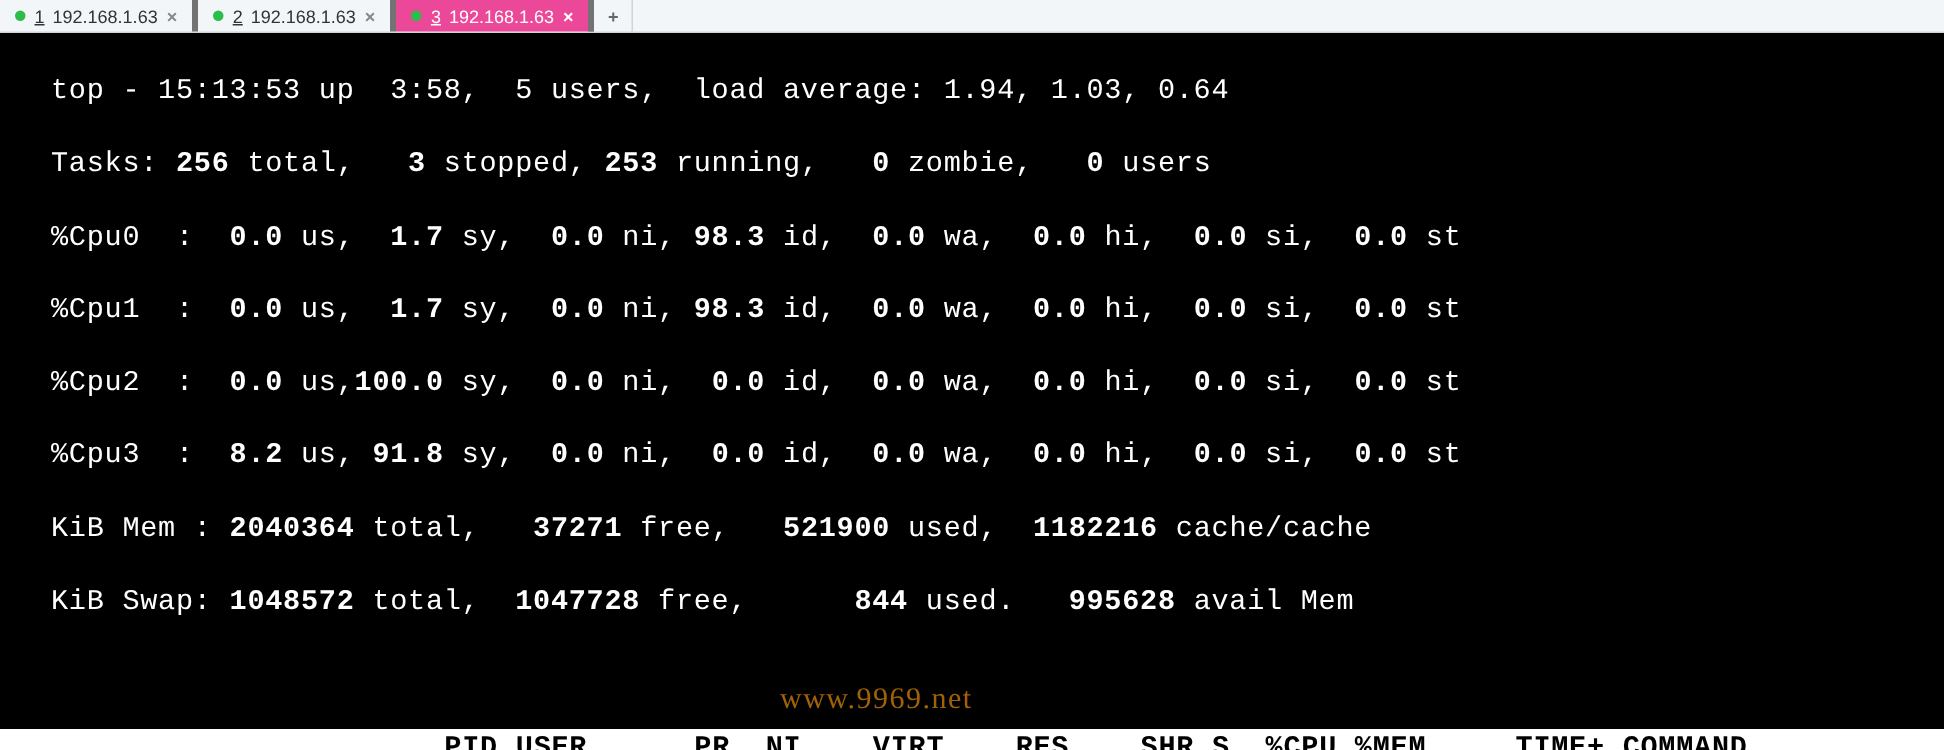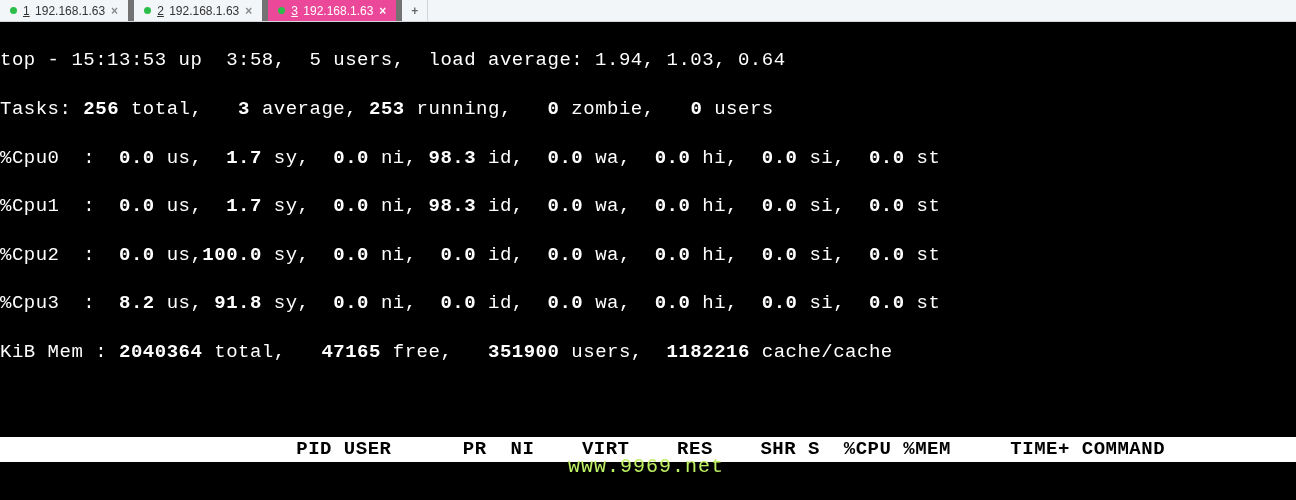--- a/index.html
+++ b/index.html
@@ -17,21 +17,21 @@
     background: #f3f6f9;
     height: 22px;
     border-bottom: 1px solid #d0d4d8;
     font-family: -apple-system, "Segoe UI", sans-serif;
     font-size: 12px;
   }
   .tab {
     display: flex;
     align-items: center;
     padding: 0 10px;
-    border-right: 6px solid #737373;
+    border-right: 4px solid #737373;
     color: #333;
     gap: 6px;
     cursor: pointer;
     min-width: 120px;
   }
   .tab.active { background: #ec4899; color: #fff; }
   .tab .dot { width: 7px; height: 7px; border-radius: 50%; background: #2dbd4a; flex: 0 0 auto; }
   .tab .t-label { flex: 1 1 auto; }
   .tab .x { font-weight: bold; color: #888; }
   .tab.active .x { color: #fff; }
@@ -46,31 +46,30 @@
     padding: 2px 0 0 0;
     white-space: pre;
     line-height: 1.28;
     letter-spacing: 0.5px;
   }
   .b { font-weight: bold; text-align: right; }
   .inv {
     background: #fff;
     color: #000;
   }
-  .row { display:block; }
+  .row { display:block;padding-left:34px; }
   .watermark {
     position:absolute;
     left: 520px;
     top: 455px;
-    color: #bef264;
+    color: #a16207;
     font-size: 20px;
-    font-family: Liberation Mono, monospace;
+    font-family: Liberation Serif, serif;
     letter-spacing: 1px;
     pointer-events:none;
-    margin-left:48px;
   }
 </style>
 </head>
 <body>
 
 <div class="tabs">
   <div class="tab">
     <span class="dot"></span>
     <span class="t-label"><span class="num">1</span> <span>192.168.1.63</span></span>
     <span class="x">×</span>
@@ -83,24 +82,25 @@
   <div class="tab active">
     <span class="dot"></span>
     <span class="t-label"><span class="num">3</span> <span>192.168.1.63</span></span>
     <span class="x">×</span>
   </div>
   <div class="tab-add">+</div>
 </div>
 
 <div class="term">
 <span class="row"><span>top - 15:13:53 up  3:58,  </span><span>5 users,  </span><span>load average: 1.94, 1.03, 0.64</span></span>
-<span class="row"><span>Tasks: </span><span class="b">256 </span><span>total,   </span><span class="b">3 </span><span>average, </span><span class="b">253 </span><span>running,   </span><span class="b">0 </span><span>zombie,   </span><span class="b">0 </span><span>users</span></span>
+<span class="row"><span>Tasks: </span><span class="b">256 </span><span>total,   </span><span class="b">3 </span><span>stopped, </span><span class="b">253 </span><span>running,   </span><span class="b">0 </span><span>zombie,   </span><span class="b">0 </span><span>users</span></span>
 <span class="row"><span>%Cpu0  :  </span><span class="b">0.0 </span><span>us,  </span><span class="b">1.7 </span><span>sy,  </span><span class="b">0.0 </span><span>ni, </span><span class="b">98.3 </span><span>id,  </span><span class="b">0.0 </span><span>wa,  </span><span class="b">0.0 </span><span>hi,  </span><span class="b">0.0 </span><span>si,  </span><span class="b">0.0 </span><span>st</span></span>
 <span class="row"><span>%Cpu1  :  </span><span class="b">0.0 </span><span>us,  </span><span class="b">1.7 </span><span>sy,  </span><span class="b">0.0 </span><span>ni, </span><span class="b">98.3 </span><span>id,  </span><span class="b">0.0 </span><span>wa,  </span><span class="b">0.0 </span><span>hi,  </span><span class="b">0.0 </span><span>si,  </span><span class="b">0.0 </span><span>st</span></span>
 <span class="row"><span>%Cpu2  :  </span><span class="b">0.0 </span><span>us,</span><span class="b">100.0 </span><span>sy,  </span><span class="b">0.0 </span><span>ni, </span><span class="b"> </span><span class="b">0.0 </span><span>id,  </span><span class="b">0.0 </span><span>wa,  </span><span class="b">0.0 </span><span>hi,  </span><span class="b">0.0 </span><span>si,  </span><span class="b">0.0 </span><span>st</span></span>
 <span class="row"><span>%Cpu3  :  </span><span class="b">8.2 </span><span>us,</span><span class="b"> </span><span class="b">91.8 </span><span>sy,  </span><span class="b">0.0 </span><span>ni, </span><span class="b"> </span><span class="b">0.0 </span><span>id,  </span><span class="b">0.0 </span><span>wa,  </span><span class="b">0.0 </span><span>hi,  </span><span class="b">0.0 </span><span>si,  </span><span class="b">0.0 </span><span>st</span></span>
-<span class="row"><span>KiB Mem : </span><span class="b">2040364 </span><span>total,   </span><span class="b">47165 </span><span>free,   </span><span class="b">351900 </span><span>users,  </span><span class="b">1182216 </span><span>cache/cache</span></span>
+<span class="row"><span>KiB Mem : </span><span class="b">2040364 </span><span>total,   </span><span class="b">37271 </span><span>free,   </span><span class="b">521900 </span><span>used,  </span><span class="b">1182216 </span><span>cache/cache</span></span>
+<span class="row"><span>KiB Swap: </span><span class="b">1048572 </span><span>total,  </span><span class="b">1047728 </span><span>free,      </span><span class="b">844 </span><span>used.   </span><span class="b">995628 </span><span>avail Mem</span></span>
 <span class="row"> </span>
 <span class="row inv b">  PID USER      PR  NI    VIRT    RES    SHR S  %CPU %MEM     TIME+ COMMAND           </span>
 
 </div>
 
 <div class="watermark">www.9969.net</div>
 
 </body></html>

